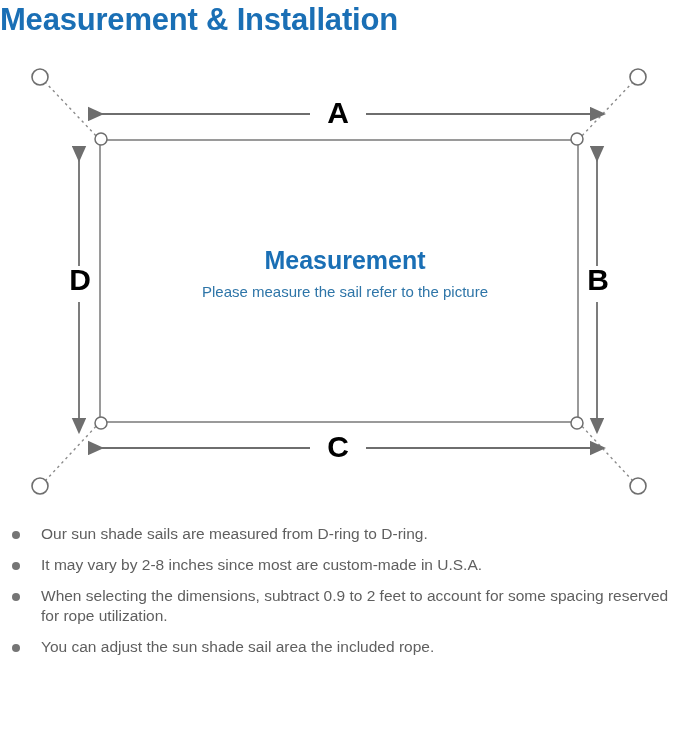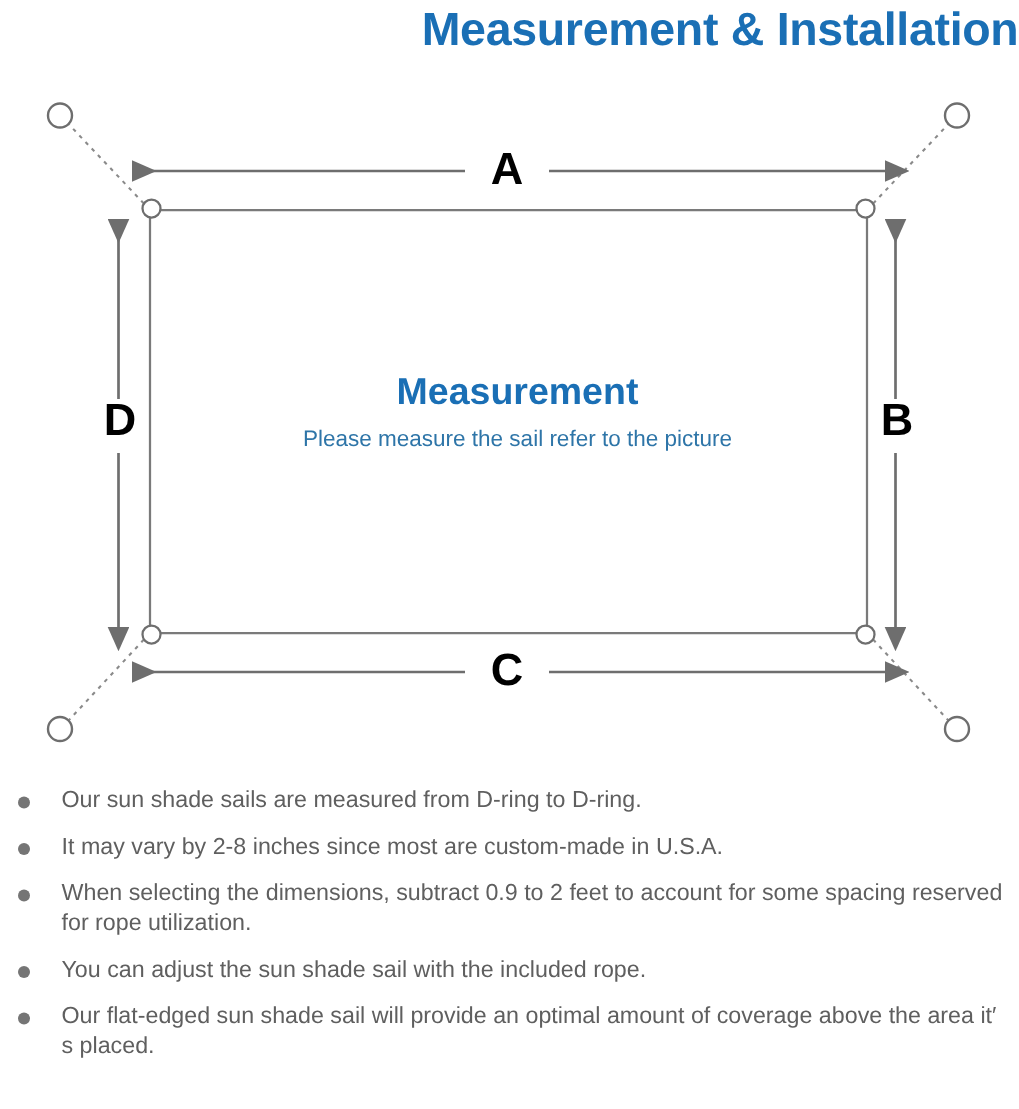--- a/index.html
+++ b/index.html
@@ -17,21 +17,21 @@
   }
 
   
   .page-title {
     position: absolute;
     left: 0;
     top: 0;
     width: 679px;
     height: 42px;
     line-height: 40px;
-    text-align: right;
+    text-align: left;
     font-size: 31px;
     font-weight: bold;
     color: #1a6fb5;
     letter-spacing: -0.2px;
     white-space: nowrap;
   }
 
   
   .diagram-wrap {
     position: absolute;
@@ -175,19 +175,15 @@
   <div class="note-item">
     <span class="note-bullet"></span>
     <span class="note-text">It may vary by 2-8 inches since most are custom-made in U.S.A.</span>
   </div>
   <div class="note-item">
     <span class="note-bullet"></span>
     <span class="note-text">When selecting the dimensions, subtract 0.9 to 2 feet to account for some spacing reserved for rope utilization.</span>
   </div>
   <div class="note-item">
     <span class="note-bullet"></span>
-    <span class="note-text">You can adjust the sun shade sail with the included rope.</span>
-  </div>
-  <div class="note-item">
-    <span class="note-bullet"></span>
-    <span class="note-text">Our flat-edged sun shade sail will provide an optimal amount of coverage above the area it′ s placed.</span>
+    <span class="note-text">You can adjust the sun shade sail area the included rope.</span>
   </div>
 </div>
 
 </body></html>

